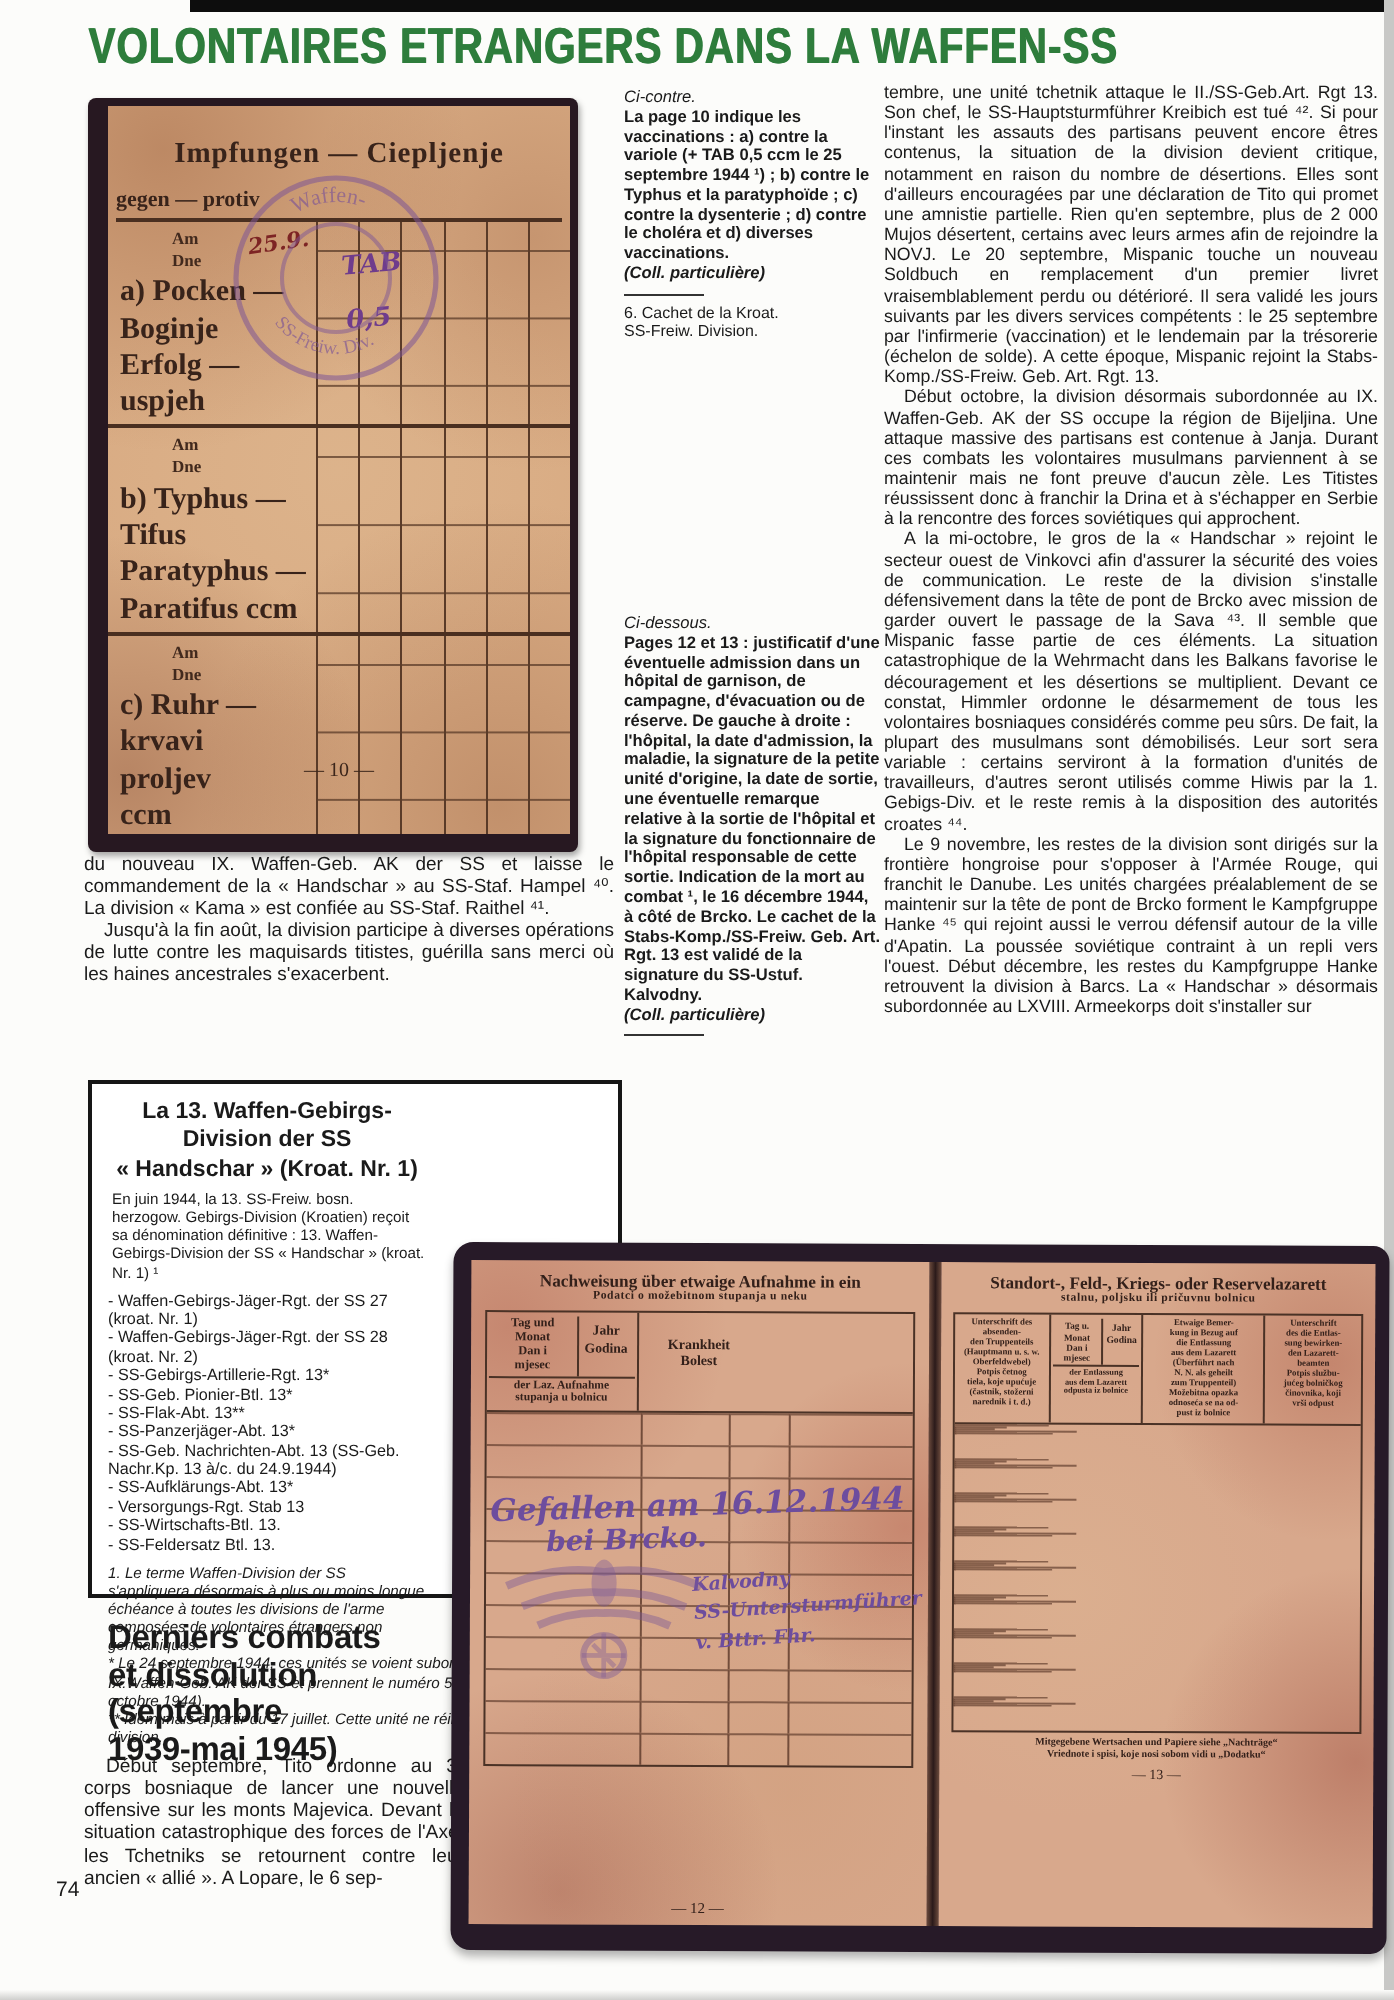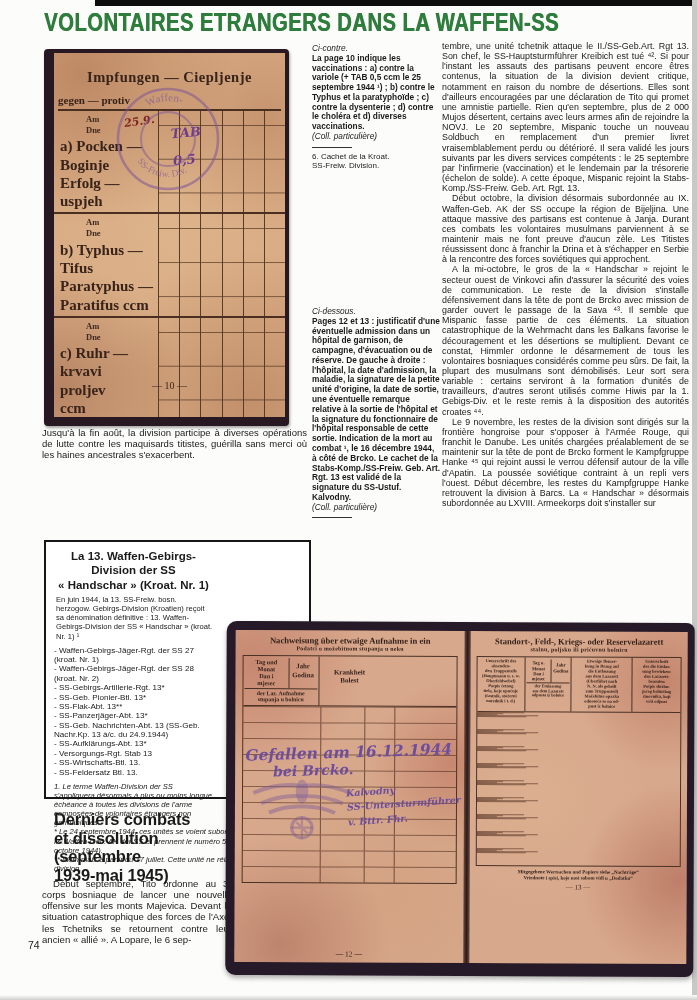--- a/index.html
+++ b/index.html
@@ -45,21 +45,21 @@
   .hand-tab{position:absolute;left:118px;top:66px;font-family:"DejaVu Serif",serif;font-style:italic;
             font-weight:bold;font-size:13px;color:#6f3c8c;transform:rotate(-5deg);line-height:2.1;}
   .stamp1{position:absolute;left:58px;top:30px;}
 
   
   .caption{position:absolute;width:128px;font-size:8.3px;line-height:1.18;}
   .cap1{left:312px;top:44px;}
   .cap2{left:312px;top:307px;}
   .cap-lead{font-style:italic;}
   .cap-body{font-weight:bold;}
-  .cap-credit{font-style:italic;}
+  .cap-credit{font-style:italic;font-weight:bold;}
   .cap-rule{width:40px;border:none;border-top:1px solid #333;margin:5px 0 4px 0;}
   .cap-foot{font-size:8px;}
   .cap2 .cap-foot{line-height:1.2;}
 
   
   .coltext{position:absolute;font-size:8.9px;line-height:10.15px;text-align:justify;}
   .coltext p{margin:0;}
   .coltext p + p{text-indent:10px;}
   .col-right{left:442px;top:41px;width:247px;}
   .col-left{left:42px;top:427px;width:265px;font-size:9.5px;line-height:11px;}
@@ -285,20 +285,21 @@
   <div class="coltext col-right">
 
   <p>tembre, une unité tchetnik attaque le II./SS-Geb.Art. Rgt 13. Son chef, le SS-Hauptsturmführer Kreibich est tué ⁴². Si pour l'instant les assauts des partisans peuvent encore êtres contenus, la situation de la division devient critique, notamment en raison du nombre de désertions. Elles sont d'ailleurs encouragées par une déclaration de Tito qui promet une amnistie partielle. Rien qu'en septembre, plus de 2 000 Mujos désertent, certains avec leurs armes afin de rejoindre la NOVJ. Le 20 septembre, Mispanic touche un nouveau Soldbuch en remplacement d'un premier livret vraisemblablement perdu ou détérioré. Il sera validé les jours suivants par les divers services compétents : le 25 septembre par l'infirmerie (vaccination) et le lendemain par la trésorerie (échelon de solde). A cette époque, Mispanic rejoint la Stabs-Komp./SS-Freiw. Geb. Art. Rgt. 13.</p>
       <p>Début octobre, la division désormais subordonnée au IX. Waffen-Geb. AK der SS occupe la région de Bijeljina. Une attaque massive des partisans est contenue à Janja. Durant ces combats les volontaires musulmans parviennent à se maintenir mais ne font preuve d'aucun zèle. Les Titistes réussissent donc à franchir la Drina et à s'échapper en Serbie à la rencontre des forces soviétiques qui approchent.</p>
       <p>A la mi-octobre, le gros de la « Handschar » rejoint le secteur ouest de Vinkovci afin d'assurer la sécurité des voies de communication. Le reste de la division s'installe défensivement dans la tête de pont de Brcko avec mission de garder ouvert le passage de la Sava ⁴³. Il semble que Mispanic fasse partie de ces éléments. La situation catastrophique de la Wehrmacht dans les Balkans favorise le découragement et les désertions se multiplient. Devant ce constat, Himmler ordonne le désarmement de tous les volontaires bosniaques considérés comme peu sûrs. De fait, la plupart des musulmans sont démobilisés. Leur sort sera variable : certains serviront à la formation d'unités de travailleurs, d'autres seront utilisés comme Hiwis par la 1. Gebigs-Div. et le reste remis à la disposition des autorités croates ⁴⁴.</p>
       <p>Le 9 novembre, les restes de la division sont dirigés sur la frontière hongroise pour s'opposer à l'Armée Rouge, qui franchit le Danube. Les unités chargées préalablement de se maintenir sur la tête de pont de Brcko forment le Kampfgruppe Hanke ⁴⁵ qui rejoint aussi le verrou défensif autour de la ville d'Apatin. La poussée soviétique contraint à un repli vers l'ouest. Début décembre, les restes du Kampfgruppe Hanke retrouvent la division à Barcs. La « Handschar » désormais subordonnée au LXVIII. Armeekorps doit s'installer sur</p>
     </div>
 
   <div class="coltext col-left">
 
+  <p>du nouveau IX. Waffen-Geb. AK der SS et laisse le commandement de la « Handschar » au SS-Staf. Hampel ⁴⁰. La division « Kama » est confiée au SS-Staf. Raithel ⁴¹.</p>
       <p>Jusqu'à la fin août, la division participe à diverses opérations de lutte contre les maquisards titistes, guérilla sans merci où les haines ancestrales s'exacerbent.</p>
     </div>
 
   <div class="sidebox">
     <div class="intruder"></div>
     <div class="sb-title ml">La 13. Waffen-Gebirgs-Division der SS
 « Handschar » (Kroat. Nr. 1)</div>
     <div class="sb-intro">En juin 1944, la 13. SS-Freiw. bosn. herzogow. Gebirgs-Division (Kroatien) reçoit sa dénomination définitive : 13. Waffen-Gebirgs-Division der SS « Handschar » (kroat. Nr. 1) ¹</div>
     <div class="sb-units">
 

